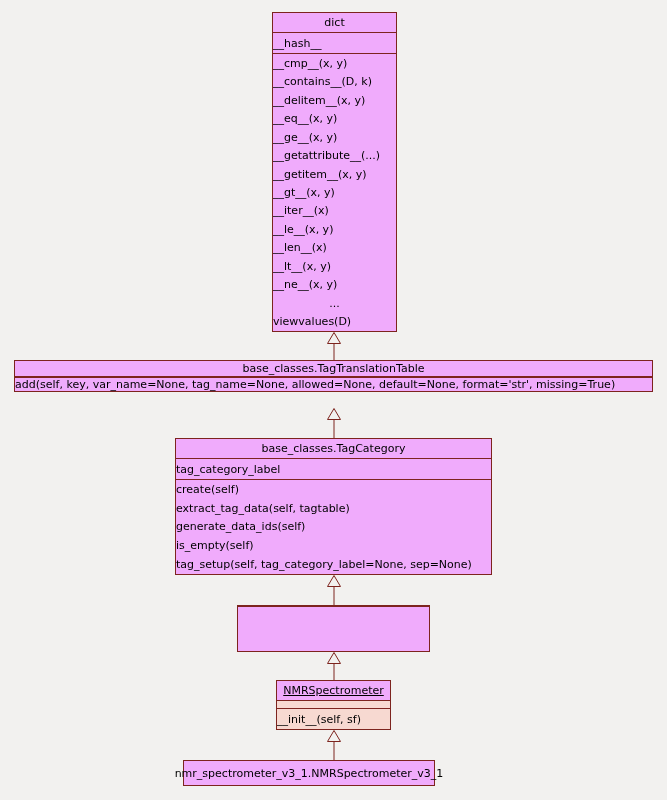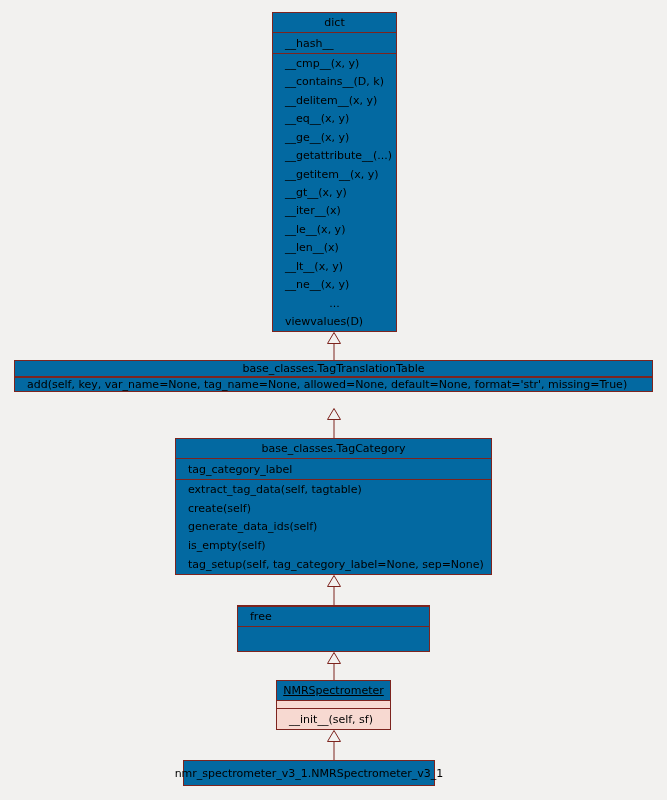--- a/index.html
+++ b/index.html
@@ -12,39 +12,39 @@
   #canvas{
     position:relative;
     width:667px;height:800px;
     background:#f2f1ef;
     overflow:hidden;
   }
   .clsbox{
     position:absolute;
     display:flex;
     flex-direction:column;
-    background:#0369a1;
+    background:#f0abfc;
     border:1px solid #7d241e;
     box-sizing:border-box;
   }
   .cls-title{
     display:flex;align-items:center;justify-content:center;
     padding:1px 4px;
     white-space:nowrap;
   }
   .sec{
     border-top:1px solid #7d241e;
     display:flex;flex-direction:column;
     box-sizing:border-box;
   }
   .sec.grow{flex:1;}
   .row{
     flex:1;
     display:flex;align-items:center;
-    padding:0 12px;
+    padding:0 0;
     white-space:nowrap;
     overflow:hidden;
     text-align:center;
   }
   .row.center{justify-content:center;}
   .light{background:#f7d9d1;}
   .arrow{position:absolute;width:14px;}
   .arrow svg{display:block;}
 </style>
 </head>
@@ -97,39 +97,36 @@
       <line x1="7" y1="11.5" x2="7" y2="30" stroke="#7d241e" stroke-width="1"></line>
     </svg>
   </div>
 
   <div class="clsbox" style="left:175px;top:438px;width:317px;height:137px;">
     <div class="cls-title" style="height:17px;">base_classes.TagCategory</div>
     <div class="sec" style="height:21px;">
       <div class="row">tag_category_label</div>
     </div>
     <div class="sec grow">
+      <div class="row">create(self)</div>
       <div class="row">extract_tag_data(self, tagtable)</div>
-      <div class="row">create(self)</div>
       <div class="row">generate_data_ids(self)</div>
       <div class="row">is_empty(self)</div>
       <div class="row">tag_setup(self, tag_category_label=None, sep=None)</div>
     </div>
   </div>
 
   <div class="arrow" style="left:327px;top:575px;">
     <svg width="14" height="30" xmlns="http://www.w3.org/2000/svg">
       <polygon points="7,0.5 13.5,11.5 0.5,11.5" fill="#f2f1ef" stroke="#7d241e" stroke-width="1"></polygon>
       <line x1="7" y1="11.5" x2="7" y2="30" stroke="#7d241e" stroke-width="1"></line>
     </svg>
   </div>
 
   <div class="clsbox" style="left:237px;top:605px;width:193px;height:47px;">
-    <div class="sec" style="height:20px;">
-      <div class="row">free</div>
-    </div>
     <div class="sec grow"></div>
   </div>
 
   <div class="arrow" style="left:327px;top:652px;">
     <svg width="14" height="28" xmlns="http://www.w3.org/2000/svg">
       <polygon points="7,0.5 13.5,11.5 0.5,11.5" fill="#f2f1ef" stroke="#7d241e" stroke-width="1"></polygon>
       <line x1="7" y1="11.5" x2="7" y2="28" stroke="#7d241e" stroke-width="1"></line>
     </svg>
   </div>
 

